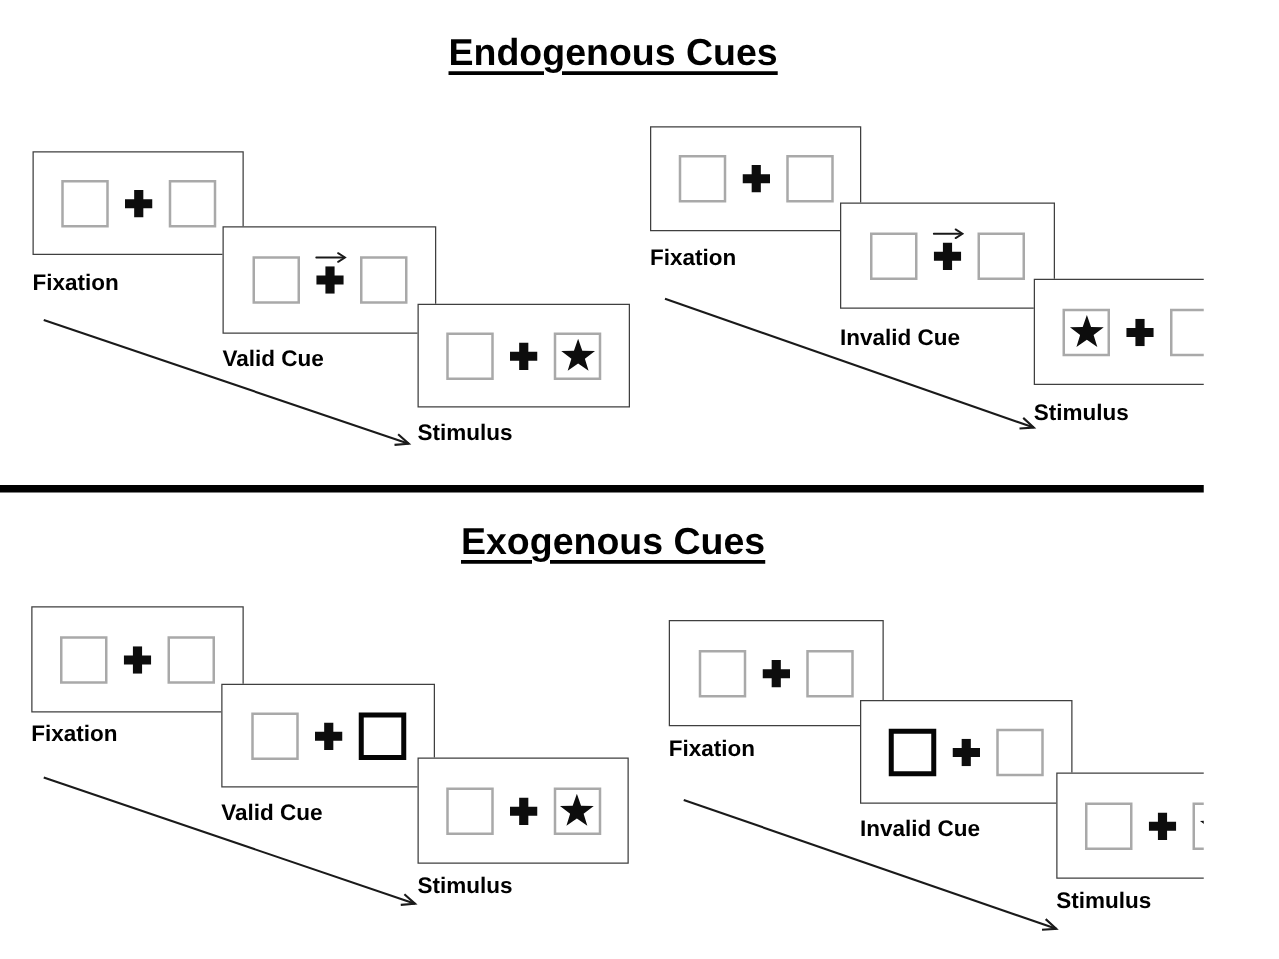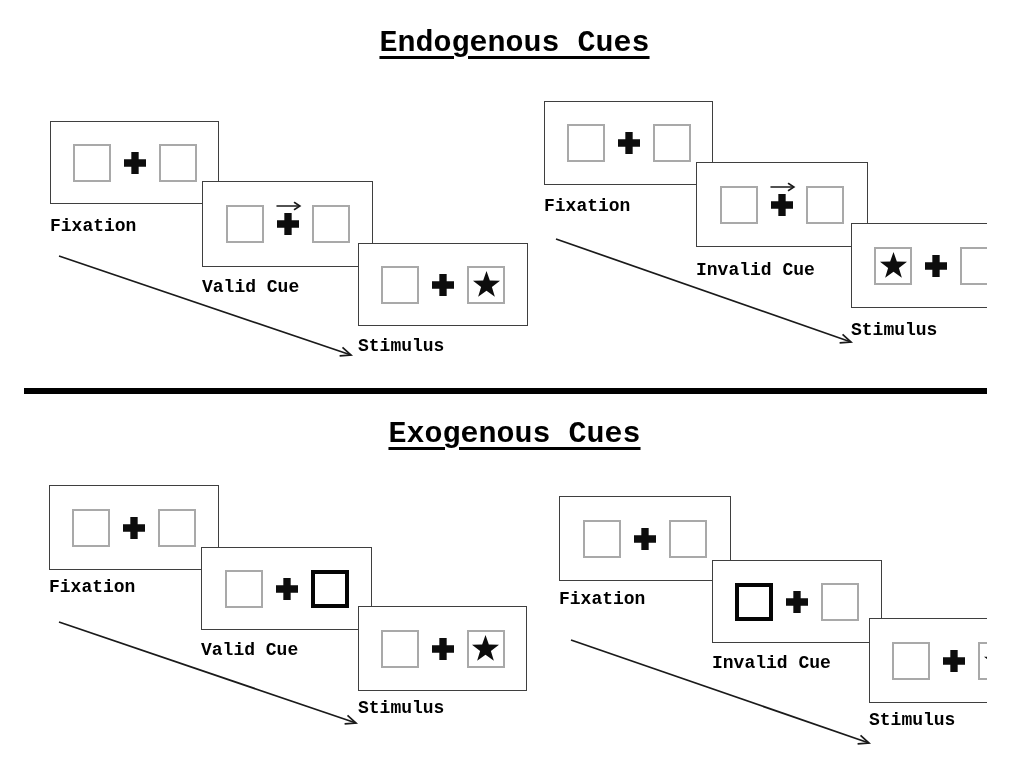--- a/index.html
+++ b/index.html
@@ -6,23 +6,22 @@
     --bg:#ffffff;
     --ink:#000000;
     --card-border:#3f3f3f;
     --box-border:#a9a9a9;
     --cue-border:#050505;
     --arrow:#1a1a1a;
   }
   html,body{margin:0;padding:0;background:var(--bg);}
   .canvas{
     position:relative;width:963px;height:767px;background:var(--bg);
-    font-family:Liberation Mono, monospace;color:var(--ink);
+    font-family:Liberation Sans, sans-serif;color:var(--ink);
     overflow:hidden;
-    margin-left:24px;
   }
   .panel{display:contents;}
   .section-title{
     position:absolute;left:9px;width:100%;text-align:center;margin:0;
     font-size:30px;font-weight:bold;color:var(--ink);
     text-decoration:underline;text-decoration-thickness:3px;text-underline-offset:5px;
   }
   .divider{position:absolute;left:0;top:388px;width:1023px;height:6px;background:#000;}
   .card{
     position:absolute;background:#fff;border:1px solid var(--card-border);

